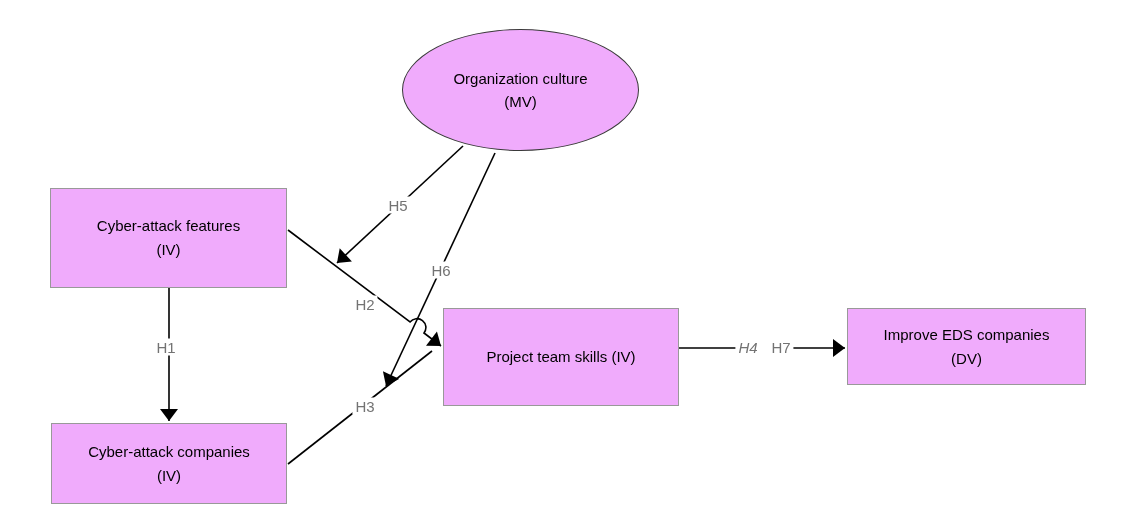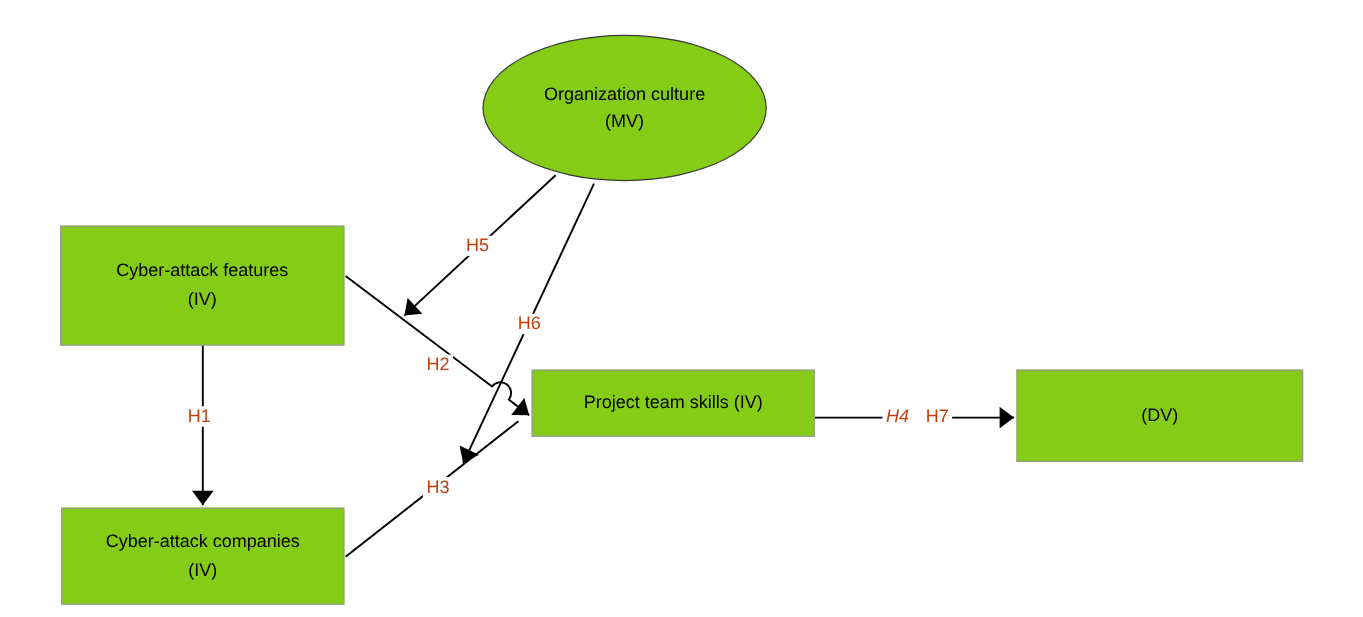--- a/index.html
+++ b/index.html
@@ -16,21 +16,21 @@
     overflow: hidden;
   }
   .wires {
     position: absolute;
     left: 0; top: 0;
     width: 1136px; height: 514px;
   }
   .node {
     position: absolute;
     box-sizing: border-box;
-    background: #84cc16;
+    background: #f0abfc;
     display: flex;
     flex-direction: column;
     align-items: center;
     justify-content: center;
     text-align: center;
     color: #000000;
     font-size: 15px;
     line-height: 24px;
   }
   .node span:empty { display: none; }
@@ -39,21 +39,21 @@
   }
   .oval {
     border: 1.3px solid #3a3a3a;
     border-radius: 50%;
     line-height: 23px;
   }
   .elabel {
     position: absolute;
     transform: translate(-50%, -50%);
     background: #ffffff;
-    color: #c2410c;
+    color: #737373;
     font-size: 15px;
     line-height: 17px;
     padding: 0 3px;
     white-space: nowrap;
     text-align: right;
   }
 </style>
 </head>
 <body>
 
@@ -100,26 +100,27 @@
   <div class="node rect" style="left:50px; top:188px; width:237px; height:100px;">
     <span>Cyber-attack features</span>
     <span>(IV)</span>
   </div>
 
   <div class="node rect" style="left:51px; top:423px; width:236px; height:81px;">
     <span>Cyber-attack companies</span>
     <span>(IV)</span>
   </div>
 
-  <div class="node rect" style="left:443px; top:308px; width:236px; height:56px;">
+  <div class="node rect" style="left:443px; top:308px; width:236px; height:98px;">
     <span>Project team skills (IV)</span>
 
   </div>
 
   <div class="node rect" style="left:847px; top:308px; width:239px; height:77px;">
+    <span>Improve EDS companies</span>
     <span>(DV)</span>
   </div>
 
   <span class="elabel" style="left:166px; top:347px;">H1</span>
   <span class="elabel" style="left:365px; top:304px;">H2</span>
   <span class="elabel" style="left:365px; top:406px;">H3</span>
   <span class="elabel" style="left:748px; top:347px;font-style:italic;">H4</span>
   <span class="elabel" style="left:781px; top:347px;">H7</span>
   <span class="elabel" style="left:398px; top:205px;">H5</span>
   <span class="elabel" style="left:441px; top:270px;">H6</span>

